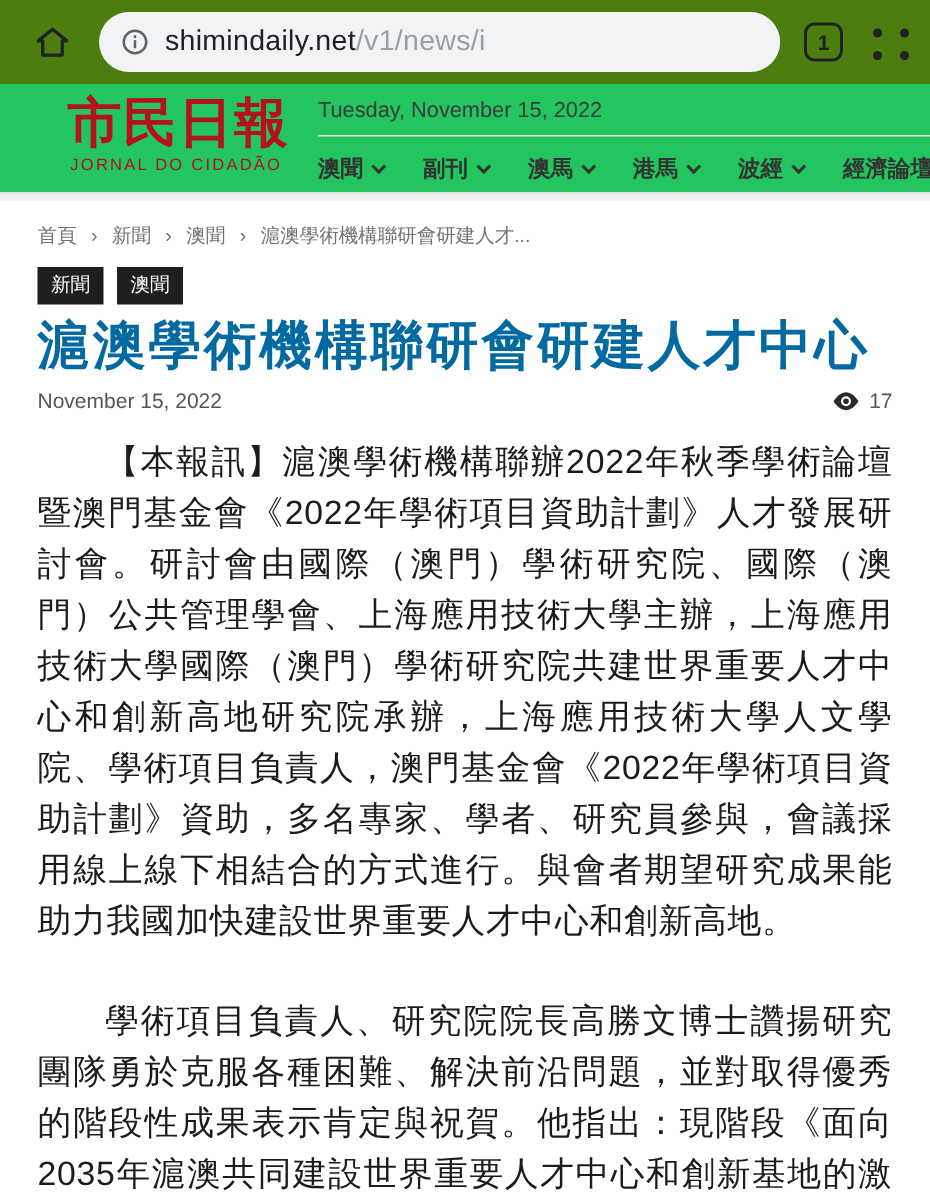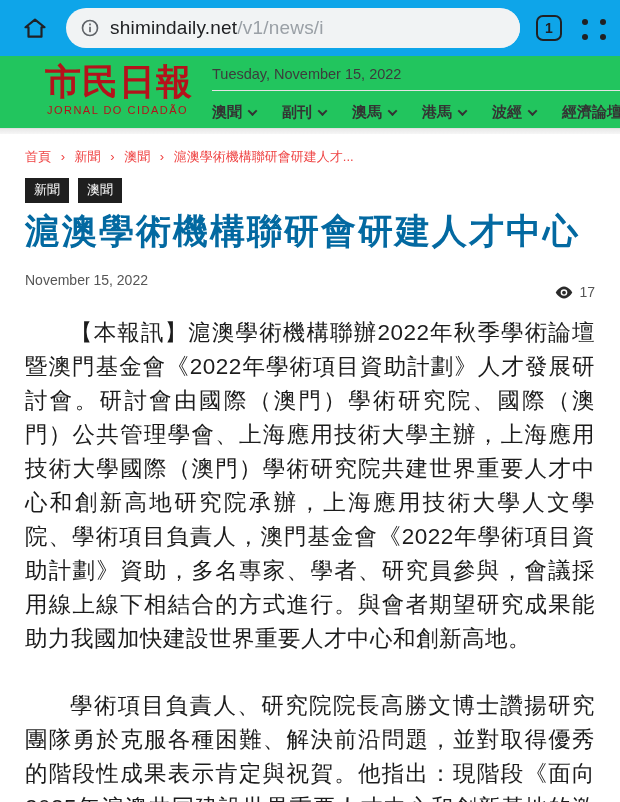--- a/index.html
+++ b/index.html
@@ -1,20 +1,20 @@
 <!DOCTYPE html>
 <html><head>
 <meta charset="utf-8">
 <style>
   * { margin: 0; padding: 0; box-sizing: border-box; }
   html, body { width: 620px; background: #fff; font-family: "Liberation Sans", sans-serif; }
   body { height: 802px; overflow: hidden; }
 
   
-  .browser-bar { height: 56px; display: flex; align-items: center; padding: 0 14px 0 18px; background: #0ea5e9; }
+  .browser-bar { height: 56px; display: flex; align-items: center; padding: 0 14px 0 18px; background: #4d7c0f; }
   .home-btn { width: 34px; height: 34px; display: flex; align-items: center; justify-content: center; flex: 0 0 auto; }
   .url-pill { flex: 1 1 auto; height: 40px; background: #f1f3f4; border-radius: 20px; margin: 0 16px 0 14px; display: flex; align-items: center; padding: 0 14px; overflow: hidden; position: relative; }
   .url-fade { position: absolute; right: 0; top: 0; bottom: 0; width: 26px; background: linear-gradient(to right, rgba(241,243,244,0), #f1f3f4); }
   .url-text { font-size: 19px; color: #202124; white-space: nowrap; margin-left: 10px; letter-spacing: .2px; }
   .url-text .path { color: #9aa0a6; }
   .tab-counter { width: 26px; height: 26px; border: 2.5px solid #202124; border-radius: 7px; display: flex; align-items: center; justify-content: center; font-size: 14px; font-weight: bold; color: #202124; flex: 0 0 auto; }
   .menu-dots { margin-left: 20px; display: grid; grid-template-columns: 6px 6px; grid-gap: 9px 12px; flex: 0 0 auto; padding-top: 2px; }
   .menu-dots i { width: 6px; height: 6px; border-radius: 50%; background: #202124; display: block; }
 
   
@@ -24,29 +24,29 @@
   .logo-sub { font-size: 11px; color: #b5121b; letter-spacing: 1.5px; margin-top: 2px; white-space: nowrap; text-align: center; }
   .header-right { flex: 1 1 auto; margin-left: 22px; padding-top: 2px; }
   .header-date { font-size: 14.5px; color: #3c3c3c; padding-bottom: 8px; border-bottom: 1px solid #e4e4e4; }
   .main-nav { display: flex; align-items: center; margin-top: 12px; gap: 26px; }
   .nav-item { display: flex; align-items: center; gap: 7px; font-size: 15px; font-weight: bold; color: #333; cursor: pointer; white-space: nowrap; }
   .chev { width: 7px; height: 7px; border-right: 2px solid #333; border-bottom: 2px solid #333; transform: rotate(45deg) translate(-1px,-1px); display: inline-block; }
   .header-divider { height: 6px; background: linear-gradient(to bottom, #e9e9e9, #f6f6f6); border-top: 1px solid #e0e0e0; }
 
   
   .content { padding: 14px 25px 0 25px; }
-  .breadcrumb { font-size: 13px; color: #ef4444; white-space: nowrap; overflow: hidden; }
+  .breadcrumb { font-size: 13px; color: #737373; white-space: nowrap; overflow: hidden; }
   .breadcrumb span { margin-right: 6px; }
   .crumb-link { cursor: pointer; }
   .tags { margin-top: 12px; display: flex; gap: 9px; }
   .tag-badge { background: #1f1f1f; color: #fff; font-size: 13px; padding: 3px 9px 4px; cursor: pointer; }
   .article-title { margin-top: 8px; font-size: 35px; font-weight: bold; color: #0369a1; letter-spacing: 2px; line-height: 1.15; white-space: nowrap; }
   .meta-row { margin-top: 8px; display: flex; align-items: center; justify-content: space-between; }
   .meta-date { font-size: 14px; color: #555; }
-  .meta-views { display: flex; align-items: center; gap: 6px; font-size: 14px; color: #555; margin-top: 25px; }
+  .meta-views { display: flex; align-items: center; gap: 6px; font-size: 14px; color: #555; }
   .meta-views svg { display: block; }
 
   .article-body { margin-top: 16px; }
   .article-body p { font-size: 22.5px; line-height: 34px; color: #1c1c1c; text-align: justify; text-indent: 2em; letter-spacing: .5px; }
   .article-body p + p { margin-top: 33px; }
 </style>
 </head>
 <body>
 
 <div class="browser-bar">

